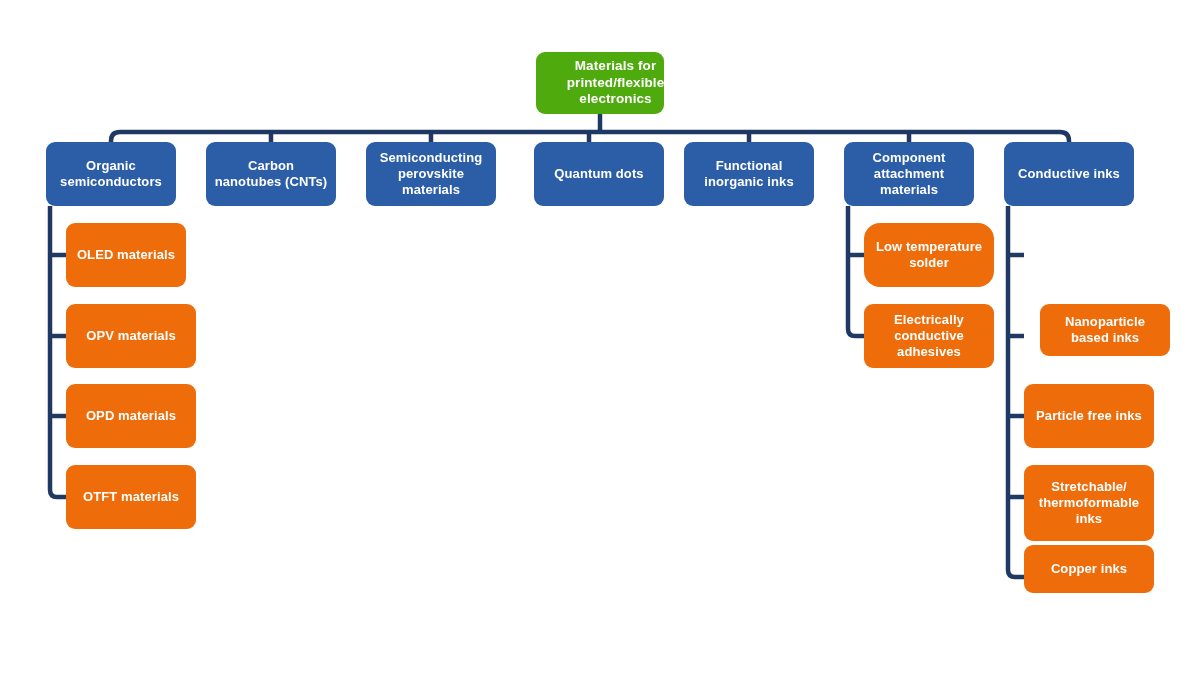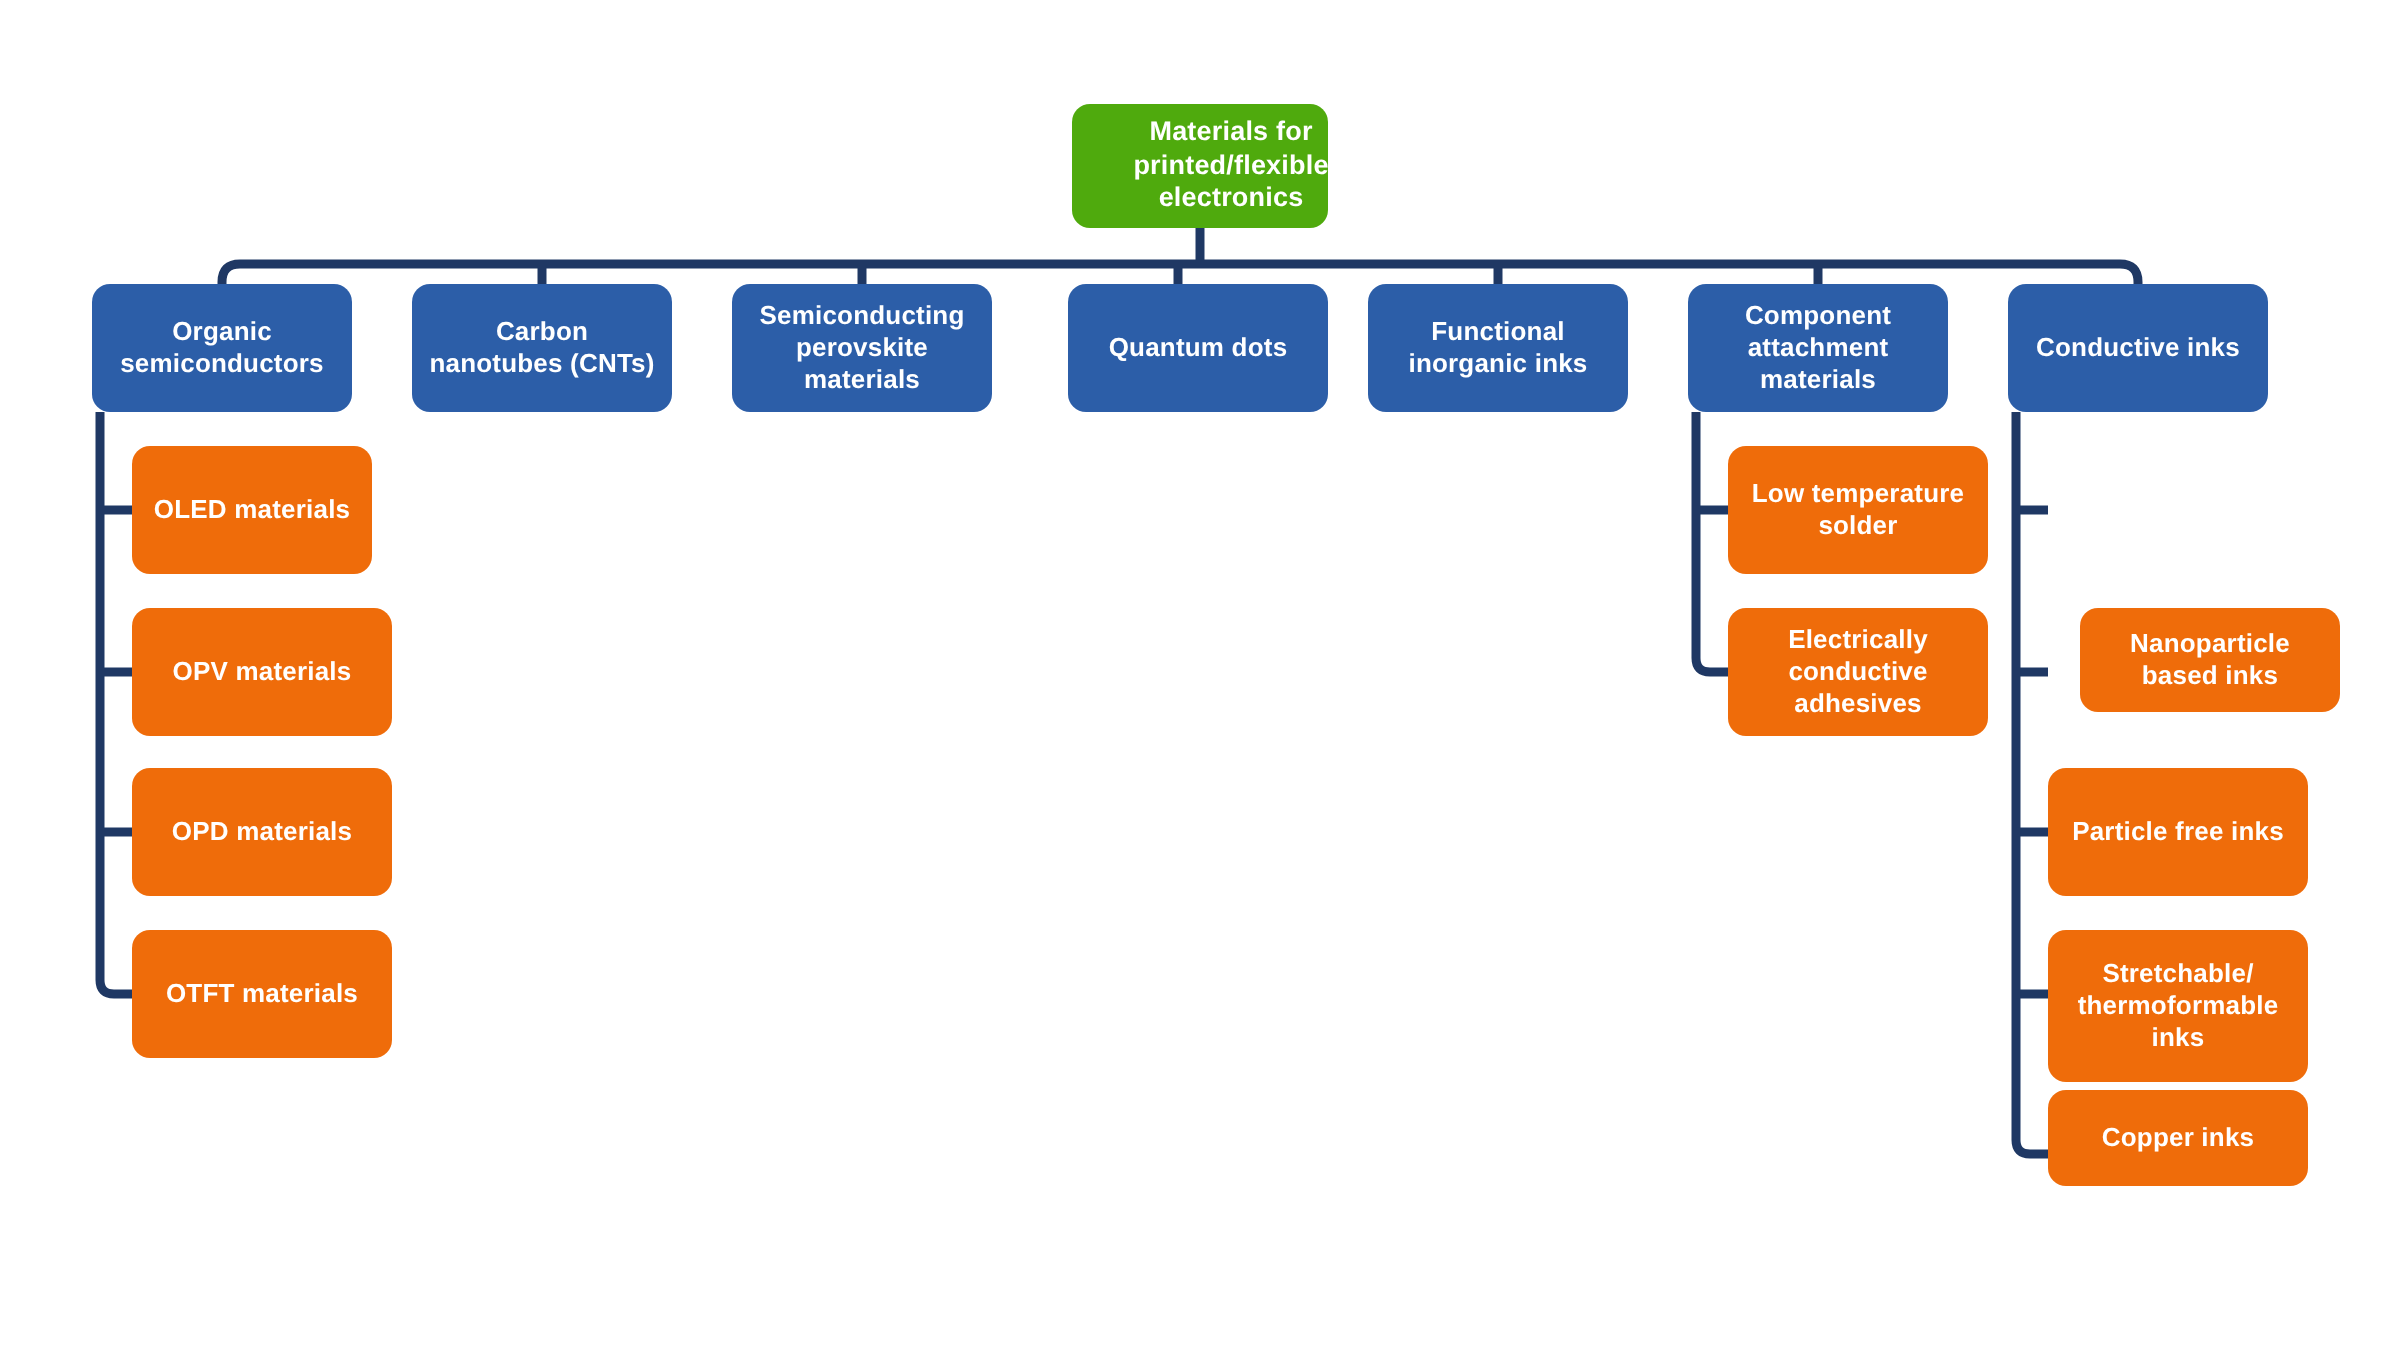--- a/index.html
+++ b/index.html
@@ -126,21 +126,21 @@
   <div class="node level3" style="left:66px; top:304px; width:130px; height:64px;">
     <span>OPV materials</span>
   </div>
   <div class="node level3" style="left:66px; top:384px; width:130px; height:64px;">
     <span>OPD materials</span>
   </div>
   <div class="node level3" style="left:66px; top:465px; width:130px; height:64px;">
     <span>OTFT materials</span>
   </div>
 
-  <div class="node level3" style="left:864px; top:223px; width:130px; height:64px;">
+  <div class="node level3" style="left:864px; top:223px; width:130px; height:64px;border-radius:16px;">
     <span>Low temperature solder</span>
   </div>
   <div class="node level3" style="left:864px; top:304px; width:130px; height:64px;">
     <span>Electrically conductive adhesives</span>
   </div>
 
   <div class="node level3" style="left:1040px; top:304px; width:130px; height:52px;">
     <span>Nanoparticle based inks</span>
   </div>
   <div class="node level3" style="left:1024px; top:384px; width:130px; height:64px;">

